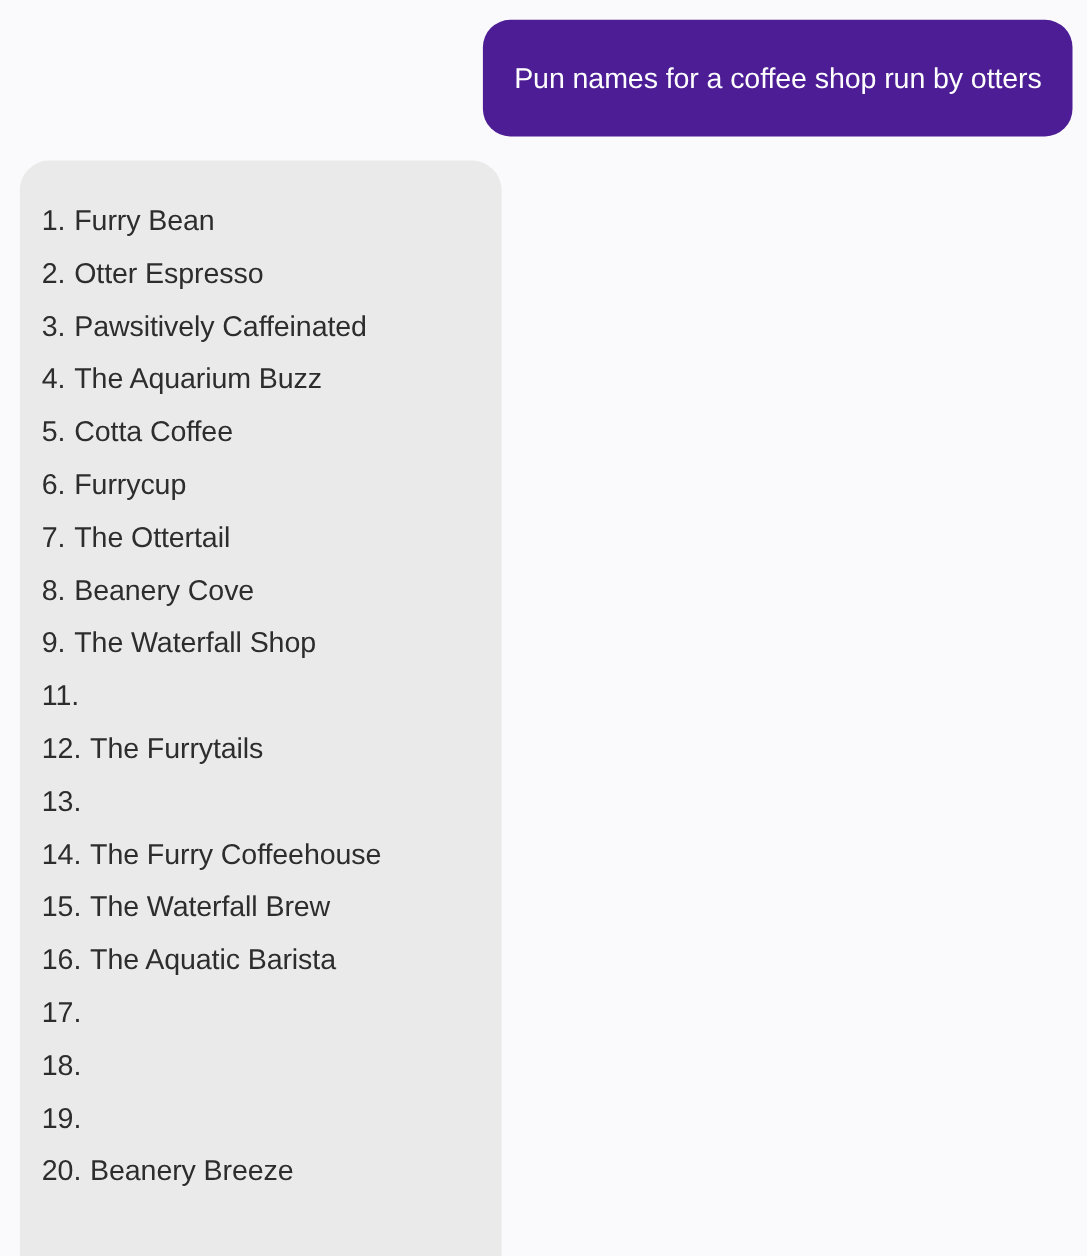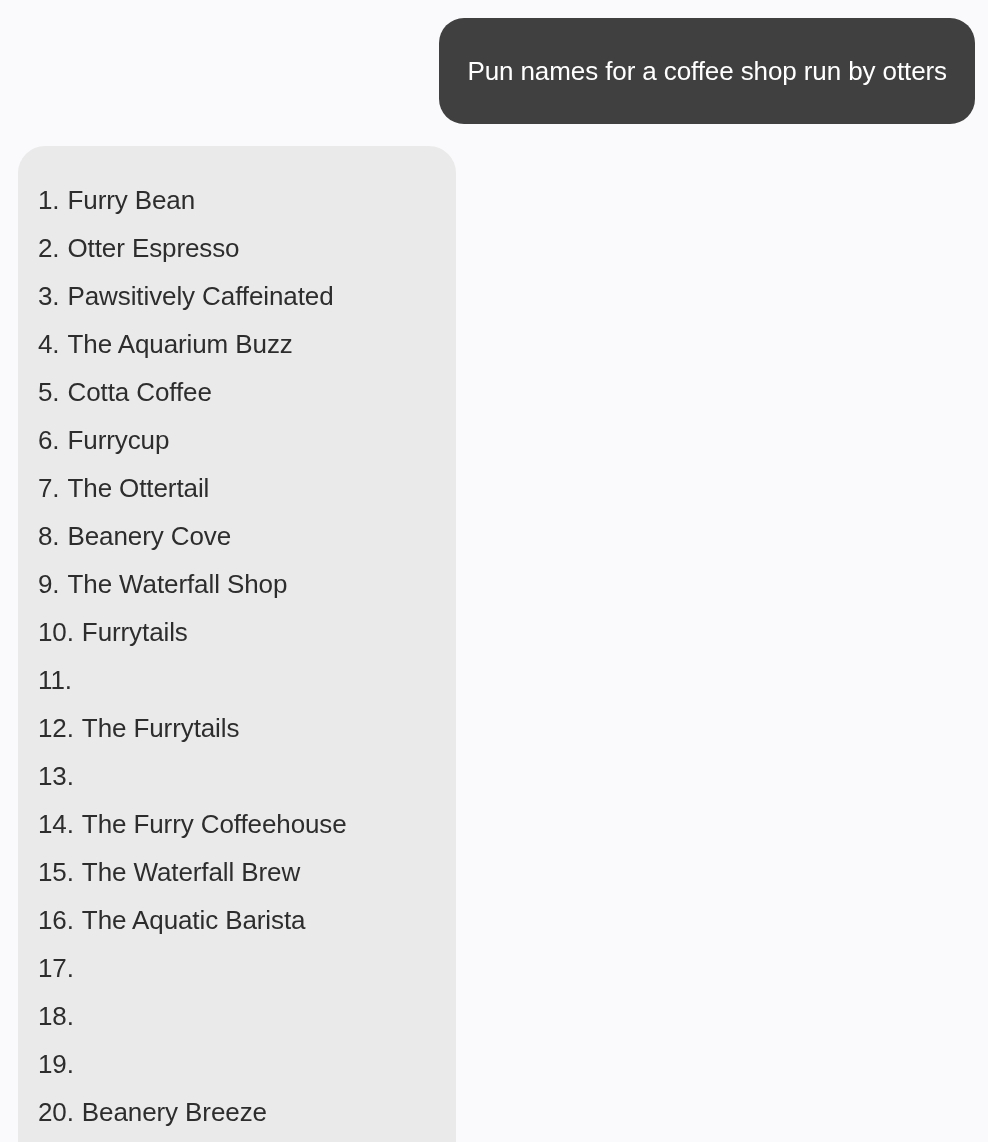--- a/index.html
+++ b/index.html
@@ -91,21 +91,21 @@
     flex: 0 0 auto;
     text-align: right;
   }
 </style>
 </head>
 <body style="background: rgb(250, 250, 252);">
 
 <div class="conversation">
 
   <div class="row-user">
-    <div class="bubble-user" style="background: #404040; color: rgb(255, 255, 255);">
+    <div class="bubble-user" style="background: #4c1d95; color: rgb(255, 255, 255);">
       <span class="text">Pun names for a coffee shop run by otters</span>
     </div>
   </div>
 
   <div class="row-assistant">
     <div class="bubble-assistant" style="background: rgb(234, 234, 234); color: rgb(45, 45, 45);">
       <ol class="answer-list" id="answer-list">
           <li>
             <span class="num">1.</span>
             <span class="label">Furry Bean</span>
@@ -136,24 +136,20 @@
           </li>
           <li>
             <span class="num">8.</span>
             <span class="label">Beanery Cove</span>
           </li>
           <li>
             <span class="num">9.</span>
             <span class="label">The Waterfall Shop</span>
           </li>
           <li>
-            <span class="num">10.</span>
-            <span class="label">Furrytails</span>
-          </li>
-          <li>
             <span class="num">11.</span>
           </li>
           <li>
             <span class="num">12.</span>
             <span class="label">The Furrytails</span>
           </li>
           <li>
             <span class="num">13.</span>
           </li>
           <li>

